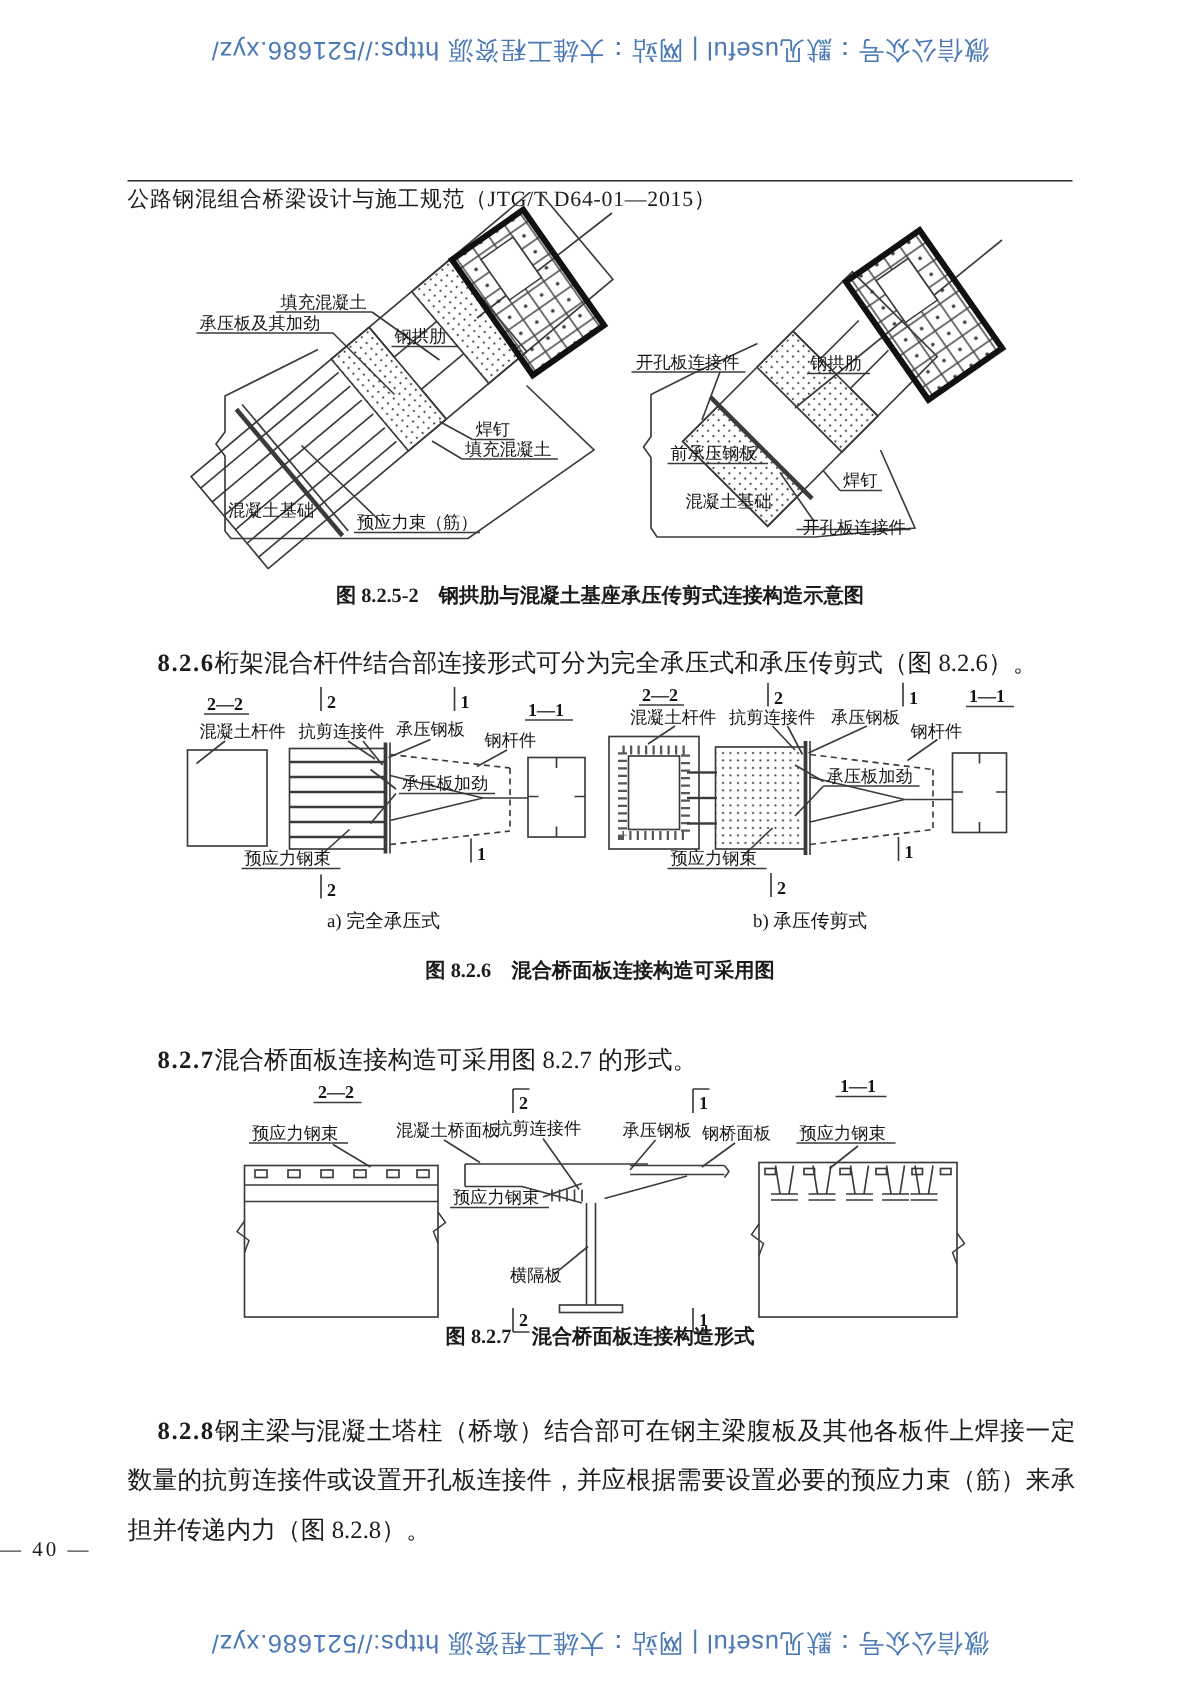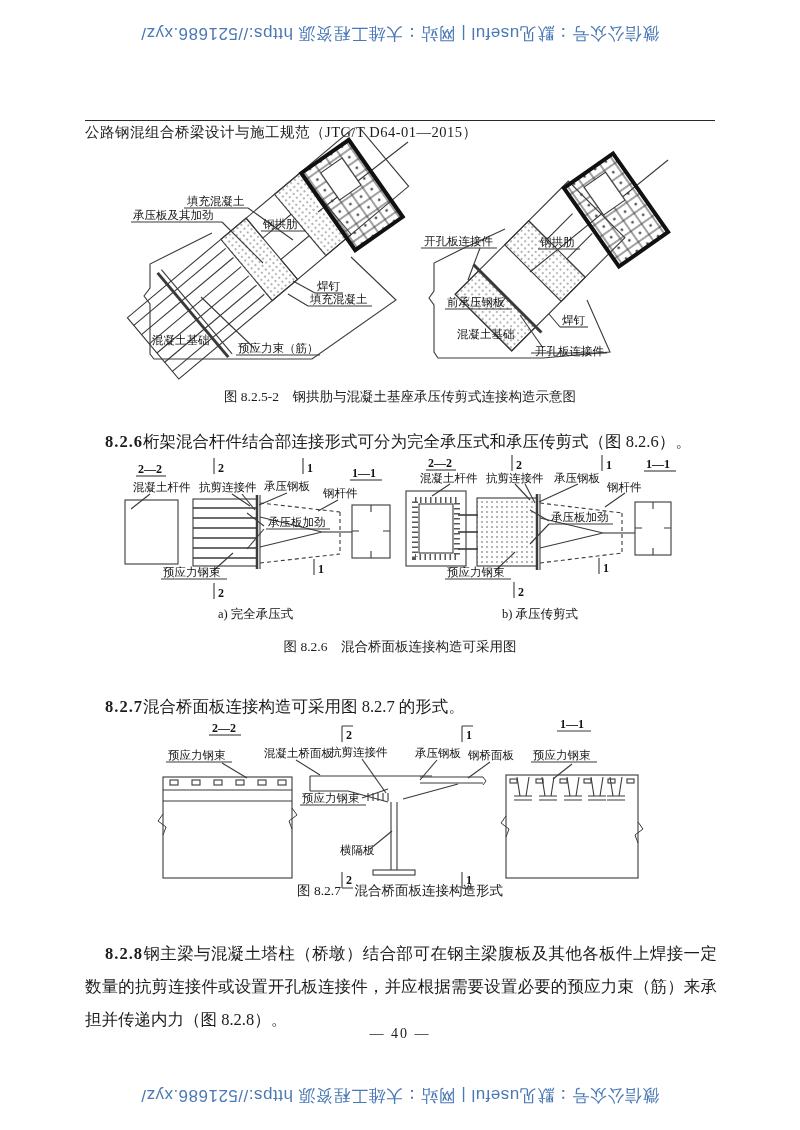--- a/index.html
+++ b/index.html
@@ -5,22 +5,22 @@
   html,body{margin:0;padding:0;}
   body{width:800px;height:1130px;background:#ffffff;position:relative;
        font-family:"Liberation Serif",serif;color:#1b1b1b;overflow:hidden;}
   .abs{position:absolute;}
   .watermark{width:100%;text-align:center;transform:rotate(180deg);
        color:#4b79b5;font-size:17px;font-family:"Liberation Sans",sans-serif;letter-spacing:.5px;}
   .doc-header{left:85px;top:96px;font-size:14.5px;letter-spacing:.5px;margin-top:27px;}
   .header-rule{left:85px;top:120px;width:630px;border-top:1.6px solid #2a2a2a;height:0;}
   .para{left:85px;width:632px;font-size:16.5px;line-height:33px;text-indent:20px;text-align:justify;}
   .num{font-weight:bold;margin-right:0;letter-spacing:1px;}
-  .caption{width:100%;text-align:center;font-weight:normal;font-size:13.5px;}
-  .pagenum{width:100%;text-align:center;font-size:14px;letter-spacing:2px;}
+  .caption{width:100%;text-align:center;font-weight:bold;font-size:13.5px;}
+  .pagenum{width:100%;text-align:left;font-size:14px;letter-spacing:2px;}
   svg{position:absolute;left:0;}
   svg text{font-family:"Liberation Serif",serif;font-size:11.5px;fill:#141414;}
   text.sec{font-size:12px;font-weight:bold;}
   text.cutn{font-size:12px;font-weight:bold;}
   text.sub{font-size:12.5px;}
 </style>
 </head>
 <body>
 
 <div class="abs watermark" style="top:22px">微信公众号：默见useful | 网站：大雄工程资源 https://521686.xyz/</div>

